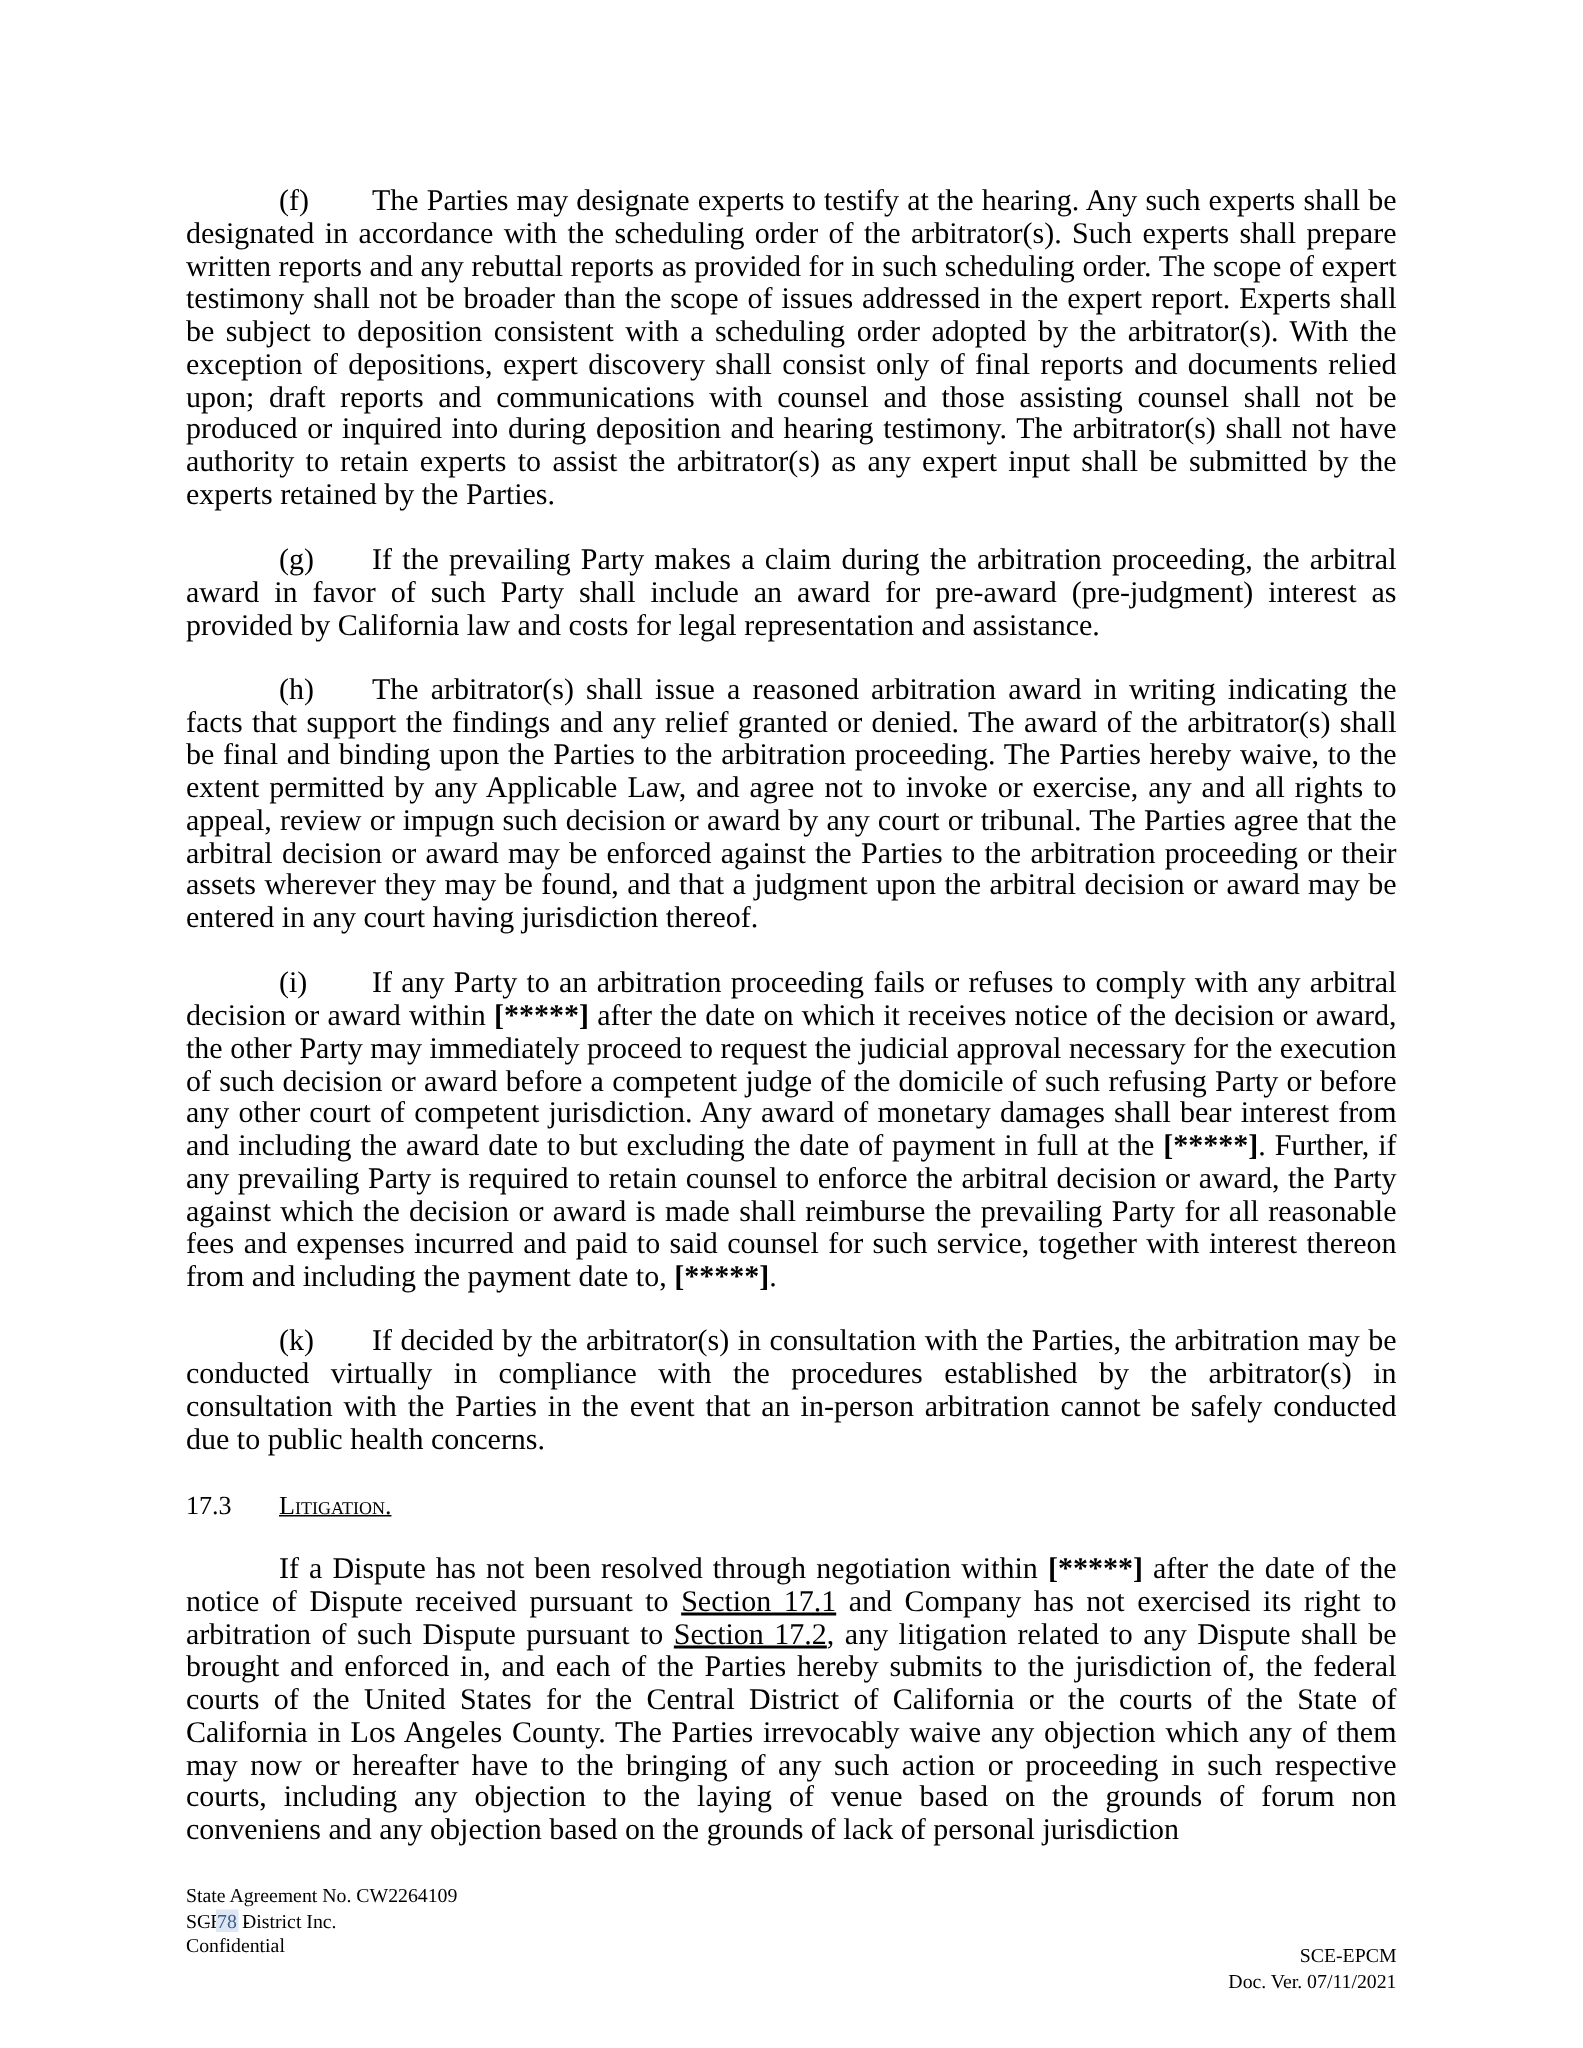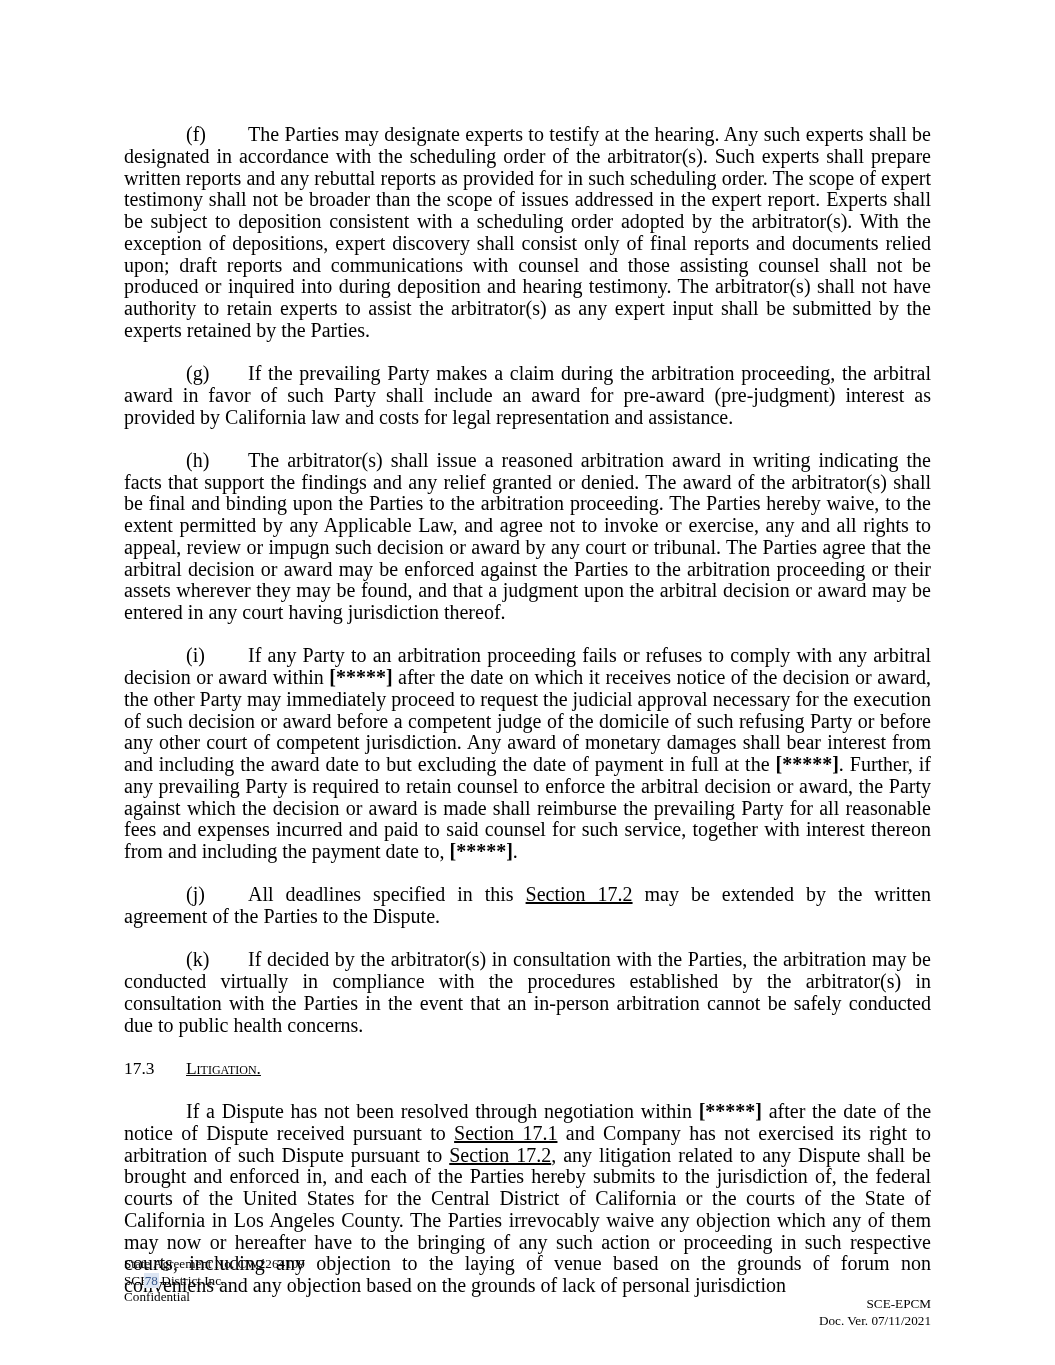--- a/index.html
+++ b/index.html
@@ -97,21 +97,20 @@
 <div class="page">
 
   <p class="para indent"><span class="label">(f)</span><span>The Parties may designate experts to testify at the hearing.  Any such experts shall be designated in accordance with the scheduling order of the arbitrator(s).  Such experts shall prepare written reports and any rebuttal reports as provided for in such scheduling order.  The scope of expert testimony shall not be broader than the scope of issues addressed in the expert report.  Experts shall be subject to deposition consistent with a scheduling order adopted by the arbitrator(s).  With the exception of depositions, expert discovery shall consist only of final reports and documents relied upon; draft reports and communications with counsel and those assisting counsel shall not be produced or inquired into during deposition and hearing testimony.  The arbitrator(s) shall not have authority to retain experts to assist the arbitrator(s) as any expert input shall be submitted by the experts retained by the Parties.</span></p>
 
   <p class="para indent"><span class="label">(g)</span><span>If the prevailing Party makes a claim during the arbitration proceeding, the arbitral award in favor of such Party shall include an award for pre-award (pre-judgment) interest as provided by California law and costs for legal representation and assistance.</span></p>
 
   <p class="para indent"><span class="label">(h)</span><span>The arbitrator(s) shall issue a reasoned arbitration award in writing indicating the facts that support the findings and any relief granted or denied.  The award of the arbitrator(s) shall be final and binding upon the Parties to the arbitration proceeding.  The Parties hereby waive, to the extent permitted by any Applicable Law, and agree not to invoke or exercise, any and all rights to appeal, review or impugn such decision or award by any court or tribunal.  The Parties agree that the arbitral decision or award may be enforced against the Parties to the arbitration proceeding or their assets wherever they may be found, and that a judgment upon the arbitral decision or award may be entered in any court having jurisdiction thereof.</span></p>
 
   <p class="para indent"><span class="label">(i)</span><span>If any Party to an arbitration proceeding fails or refuses to comply with any arbitral decision or award within </span><span class="redacted">[*****]</span><span> after the date on which it receives notice of the decision or award, the other Party may immediately proceed to request the judicial approval necessary for the execution of such decision or award before a competent judge of the domicile of such refusing Party or before any other court of competent jurisdiction.  Any award of monetary damages shall bear interest from and including the award date to but excluding the date of payment in full at the </span><span class="redacted">[*****]</span><span>.  Further, if any prevailing Party is required to retain counsel to enforce the arbitral decision or award, the Party against which the decision or award is made shall reimburse the prevailing Party for all reasonable fees and expenses incurred and paid to said counsel for such service, together with interest thereon from and including the payment date to, </span><span class="redacted">[*****]</span><span>.</span></p>
 
-  <p class="para indent"><span class="label">(j)</span><span>All deadlines specified in this </span><span class="xref">Section 17.2</span><span> may be extended by the written agreement of the Parties to the Dispute.</span></p>
 
   <p class="para indent"><span class="label">(k)</span><span>If decided by the arbitrator(s) in consultation with the Parties, the arbitration may be conducted virtually in compliance with the procedures established by the arbitrator(s) in consultation with the Parties in the event that an in-person arbitration cannot be safely conducted due to public health concerns.</span></p>
 
   <div class="heading"><span class="num">17.3</span><span class="title">Litigation.</span></div>
 
   <p class="para indent"><span>If a Dispute has not been resolved through negotiation within </span><span class="redacted">[*****]</span><span> after the date of the notice of Dispute received pursuant to </span><span class="xref">Section 17.1</span><span> and Company has not exercised its right to arbitration of such Dispute pursuant to </span><span class="xref">Section 17.2</span><span>, any litigation related to any Dispute shall be brought and enforced in, and each of the Parties hereby submits to the jurisdiction of, the federal courts of the United States for the Central District of California or the courts of the State of California in Los Angeles County.  The Parties irrevocably waive any objection which any of them may now or hereafter have to the bringing of any such action or proceeding in such respective courts, including any objection to the laying of venue based on the grounds of forum non conveniens and any objection based on the grounds of lack of personal jurisdiction</span></p>
 
 </div>
 
 <div class="footer">

